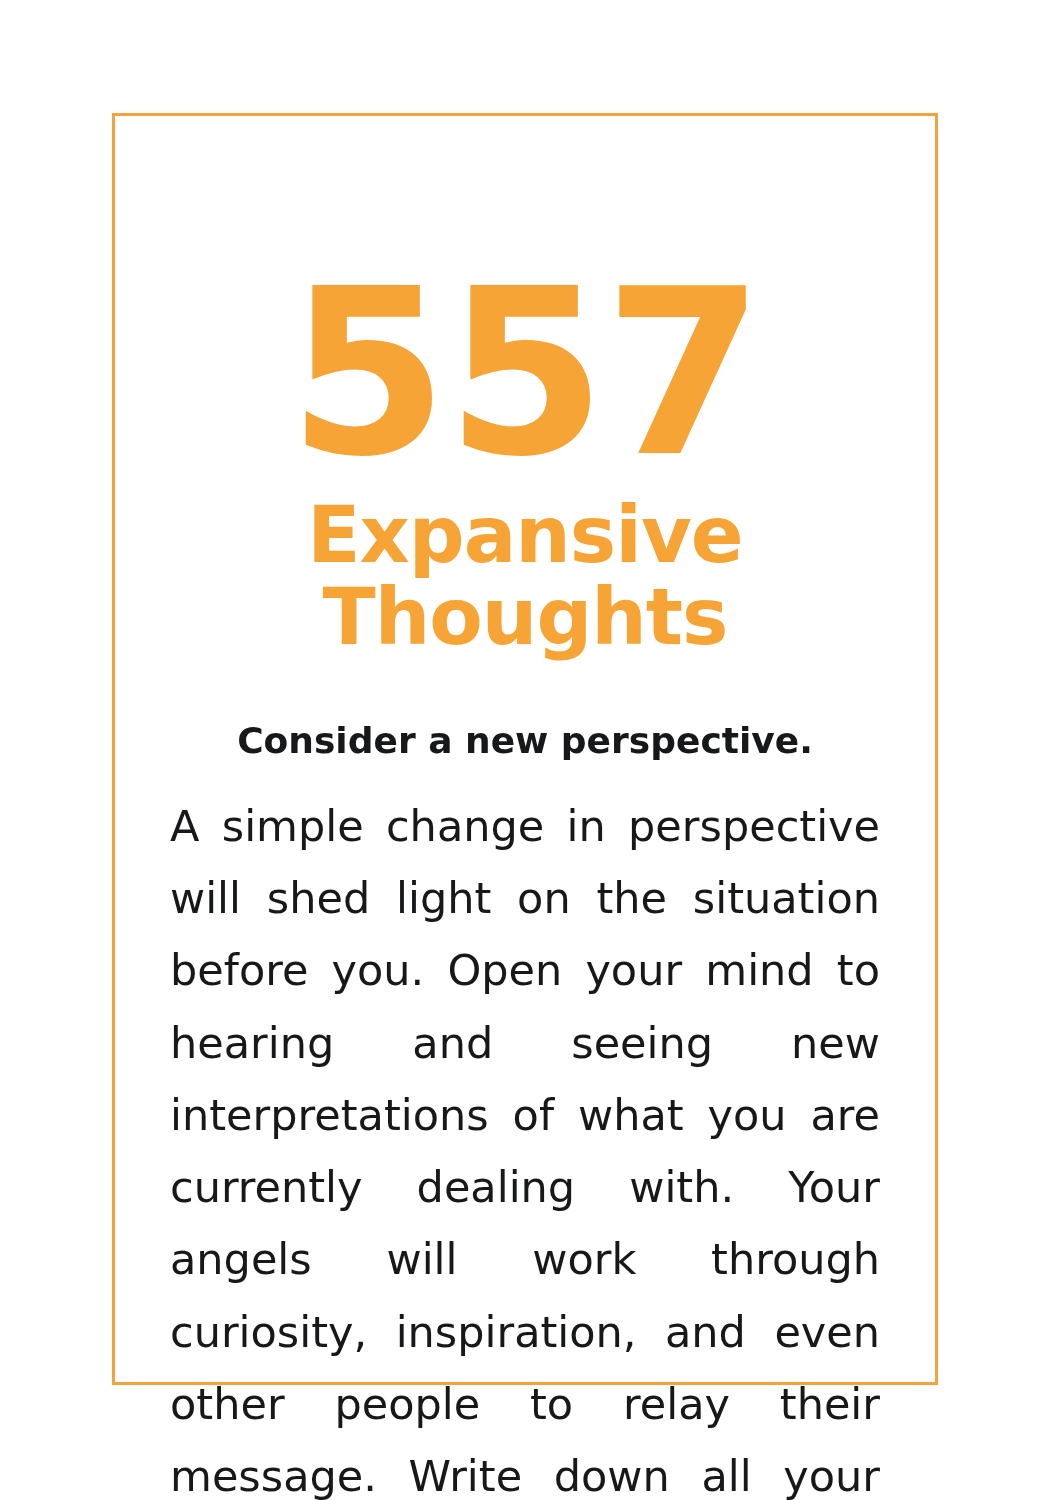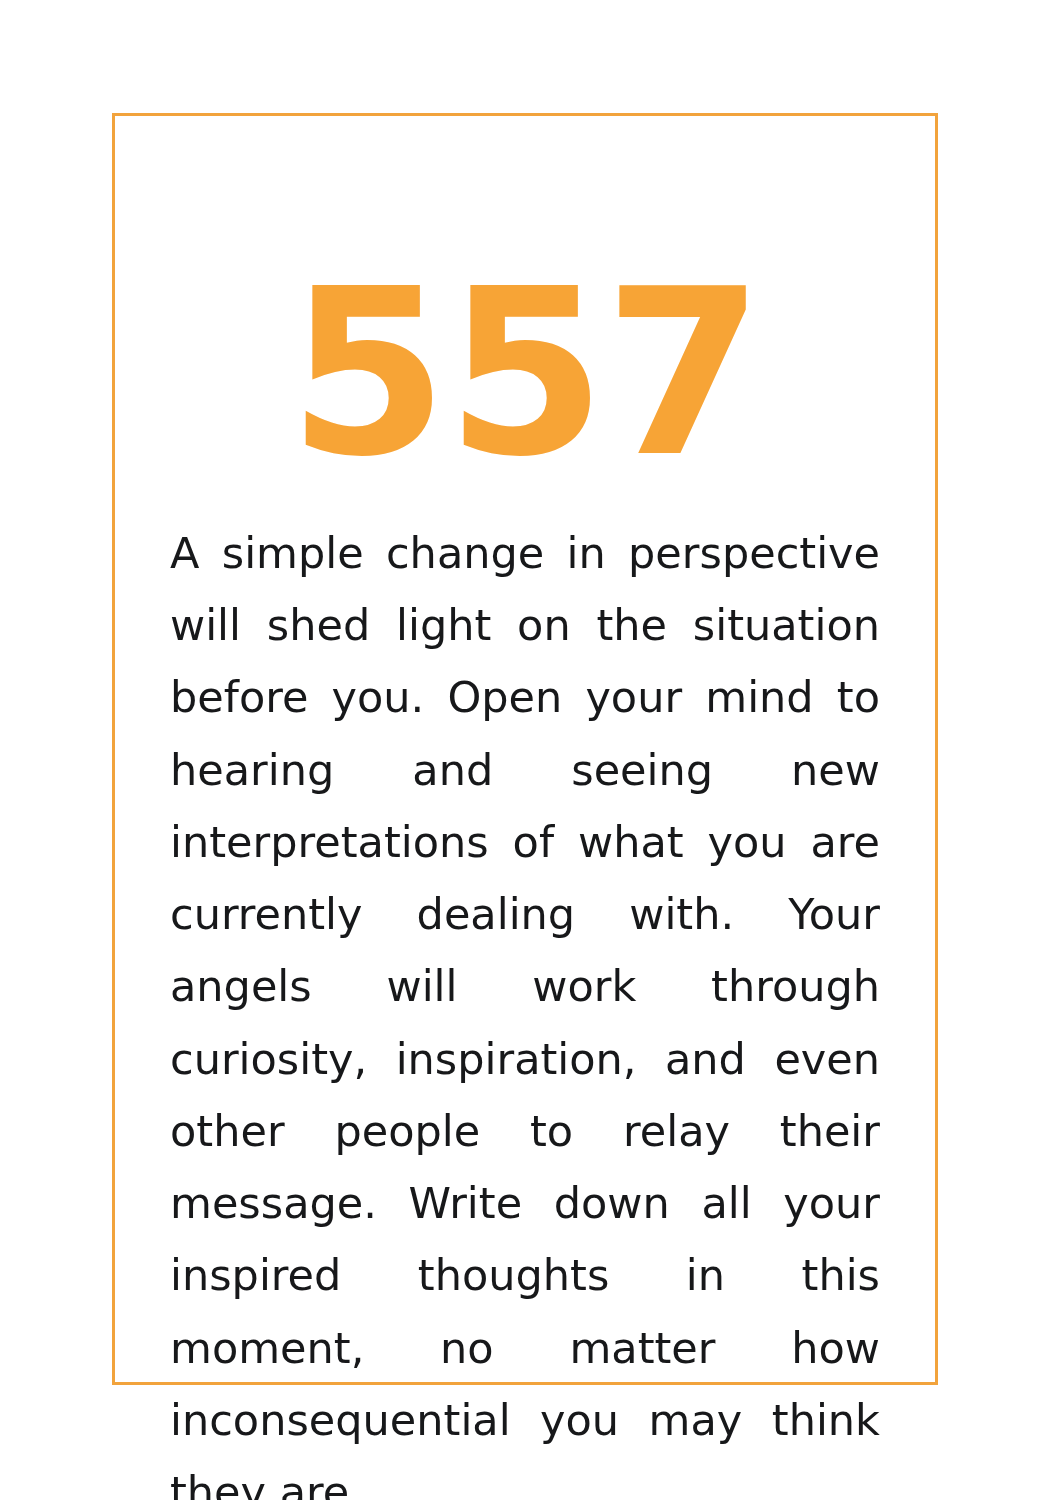--- a/index.html
+++ b/index.html
@@ -76,15 +76,17 @@
     margin-top: 28px;
     hyphens: auto;
   }
 </style>
 </head>
 <body>
 
 <div class="card">
   <div class="card-inner">
     <div class="number">557</div>
+    <div class="title">Expansive Thoughts</div>
+    <div class="subtitle">Consider a new perspective.</div>
     <div class="body-text">A simple change in perspective will shed light on the situation before you. Open your mind to hearing and seeing new interpretations of what you are currently dealing with. Your angels will work through curiosity, inspiration, and even other people to relay their message. Write down all your inspired thoughts in this moment, no matter how inconsequential you may think they are.</div>
   </div>
 </div>
 
 </body></html>

